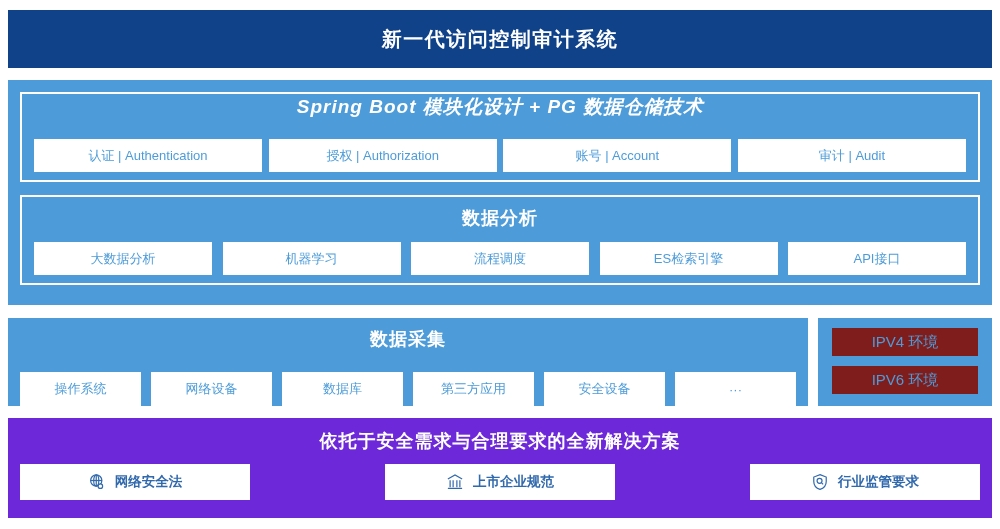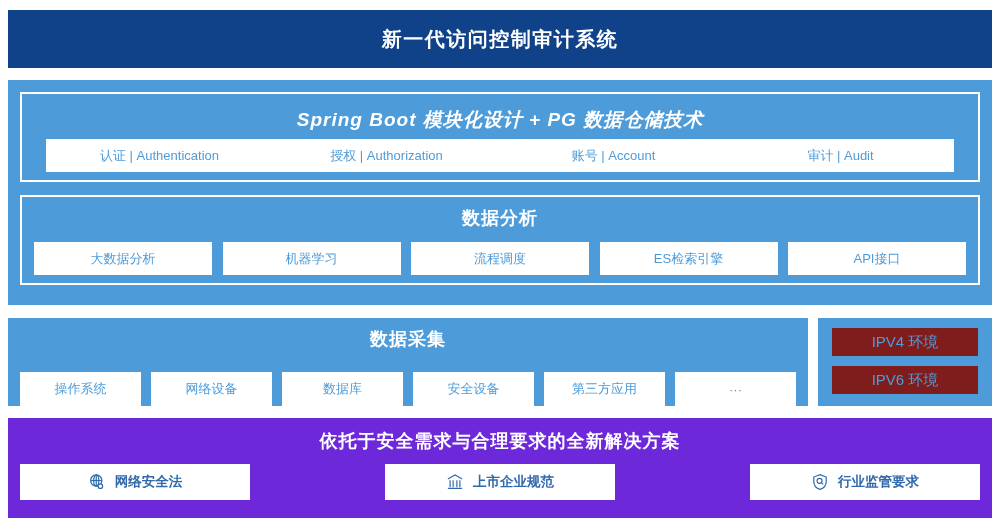--- a/index.html
+++ b/index.html
@@ -111,24 +111,24 @@
     width: 984px;
     height: 225px;
   }
   #sub-springboot {
     left: 12px;
     top: 12px;
     right: 12px;
     width: 960px;
     height: 90px;
   }
-  #sub-springboot .section-title { margin-top: 13px; }
+  #sub-springboot .section-title { margin-top: 0; }
   #sub-springboot .card-row {
     top: 45px;
-    padding: 0 24px;
+    padding: 0 12px;
   }
   #sub-springboot .card {
     width: 228px;
     height: 33px;
   }
 
   #sub-analysis {
     left: 12px;
     top: 115px;
     width: 960px;
@@ -259,24 +259,24 @@
       <div class="card">
         <span>操作系统</span>
       </div>
       <div class="card">
         <span>网络设备</span>
       </div>
       <div class="card">
         <span>数据库</span>
       </div>
       <div class="card">
+        <span>第三方应用</span>
+      </div>
+      <div class="card">
         <span>安全设备</span>
-      </div>
-      <div class="card">
-        <span>第三方应用</span>
       </div>
       <div class="card">
         <span>···</span>
       </div>
     </div>
   </div>
 
   <div class="panel" id="panel-ipv">
     <div class="ipv-card">
       <span>IPV4 环境</span>

